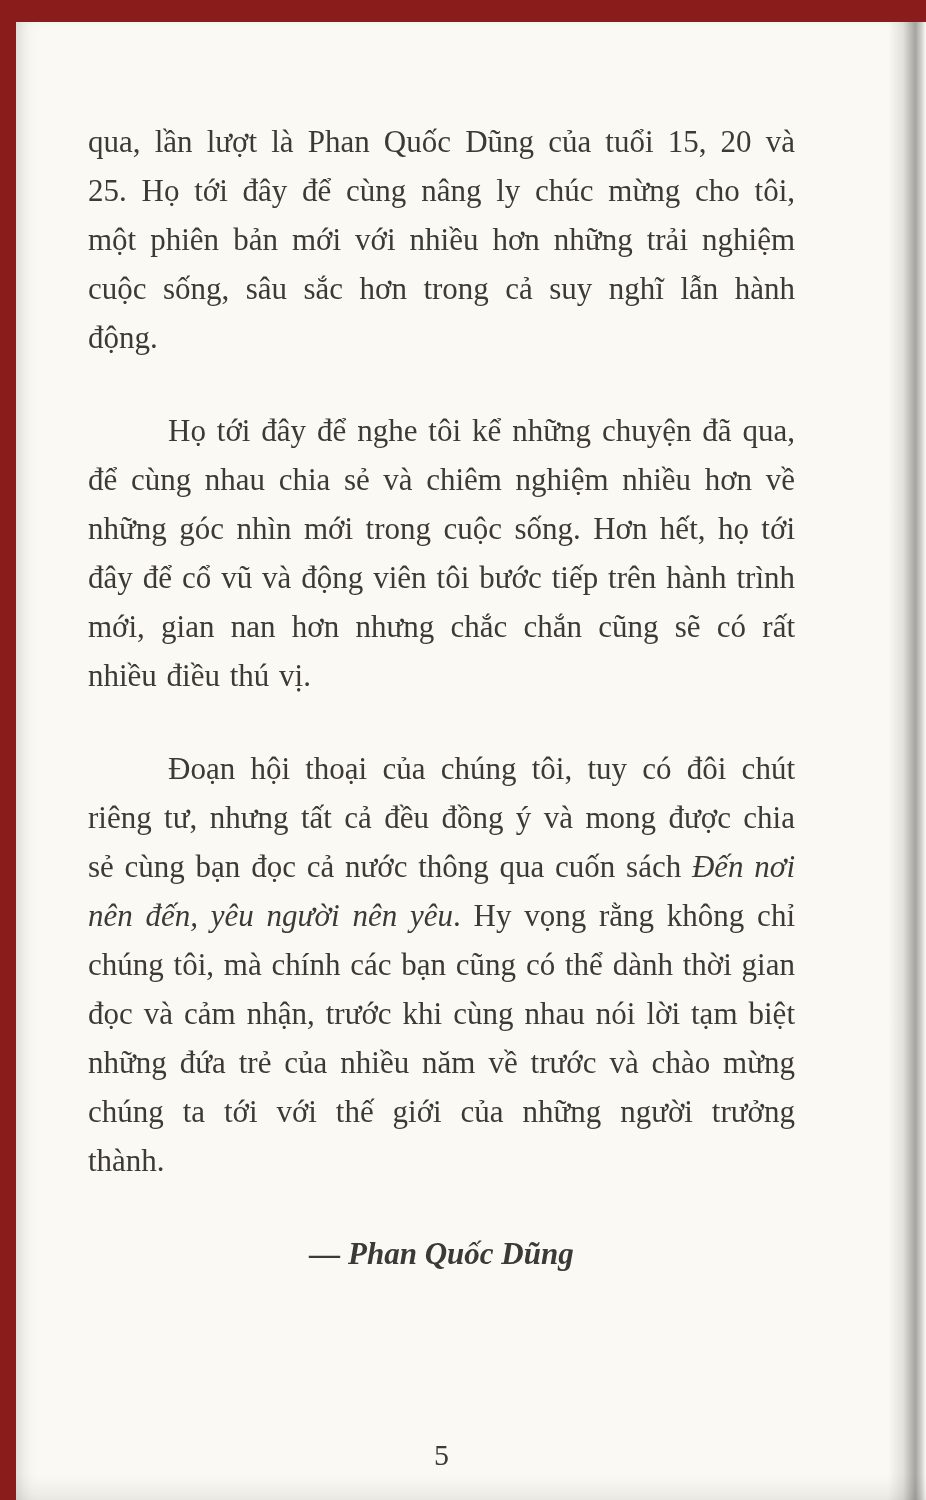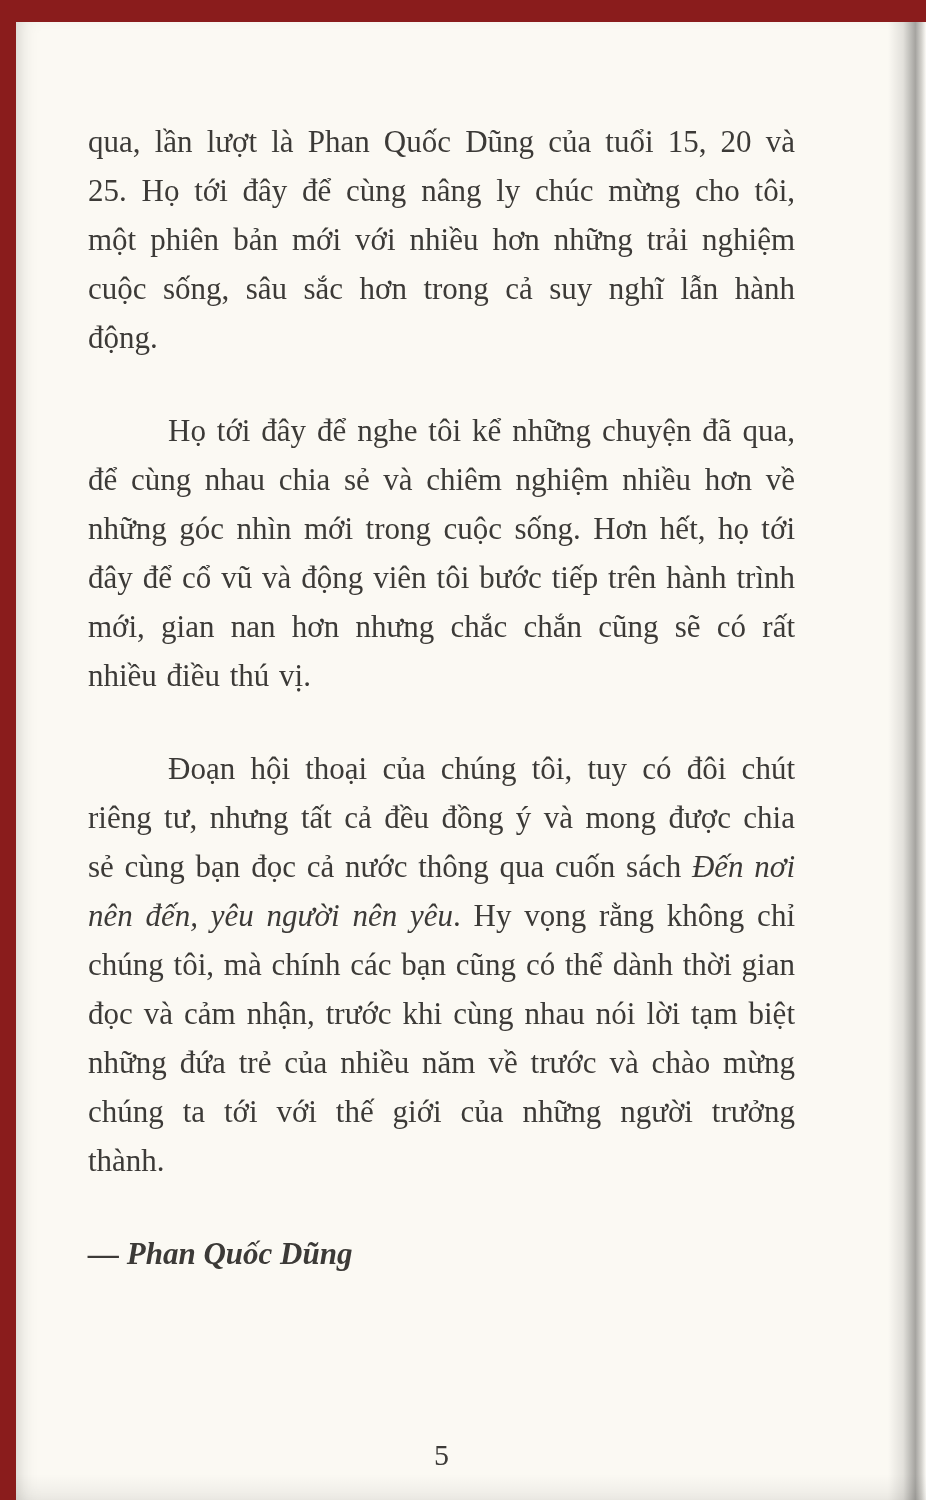--- a/index.html
+++ b/index.html
@@ -71,21 +71,21 @@
     word-spacing: 2px;
   }
   .text-block p.para.indent {
     text-indent: 80px;
   }
   .text-block .italic {
     font-style: italic;
   }
   .signature {
     margin: 2px 0 0 0;
-    text-align: left;
+    text-align: center;
     font-weight: bold;
     font-style: italic;
     font-size: 31px;
     line-height: 49px;
     color: var(--ink, #3c3a37);
   }
   .page-number {
     position: absolute;
     left: 72px;
     right: 131px;

